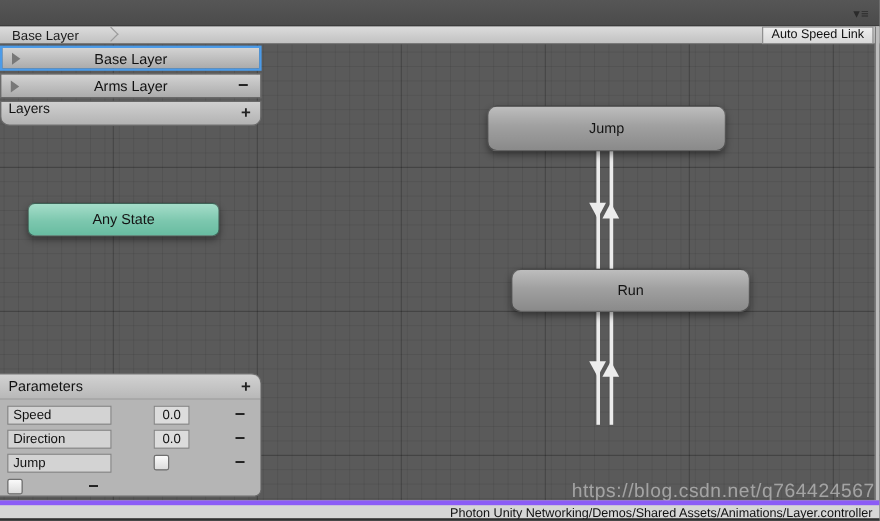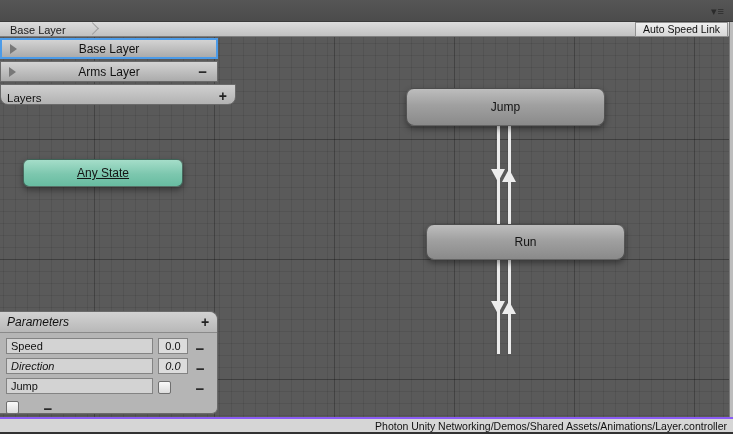--- a/index.html
+++ b/index.html
@@ -63,56 +63,56 @@
   .arrow-up   { border-left:7px solid transparent; border-right:7px solid transparent;
                 border-bottom:13px solid #ECECEC; }
 
   
   .layers-panel { position:absolute; left:0; top:37px; width:218px; z-index:20; }
   .layer-row { position:absolute; left:0; width:218px; height:21px;
                background:linear-gradient(#D3D3D3,#ABABAB); border:1px solid #6A6A6A;
                display:flex; align-items:center; }
   .layer-row.selected { border:2px solid #4C9BE8; }
   .lr-base { top:1px; }  .lr-arms { top:24px; }
-  .layers-footer { position:absolute; left:0; top:47px; width:236px; height:21px;
+  .layers-footer { position:absolute; left:0; top:47px; width:218px; height:21px;
                    background:linear-gradient(#D0D0D0,#B2B2B2); border:1px solid #6A6A6A;
-                   border-radius:0 0 8px 8px; display:flex; align-items:flex-end; }
+                   border-radius:0 0 8px 8px; display:flex; align-items:flex-start; }
   .foldout { width:0; height:0; margin-left:8px;
              border-top:5px solid transparent; border-bottom:5px solid transparent;
              border-left:7px solid #787878; flex:none; }
   .layer-label { position:absolute; left:0; right:0; text-align:center; font-size:12px; color:#111; }
   .row-minus { position:absolute; right:10px; font-size:15px; font-weight:bold; color:#222; line-height:10px; }
   .footer-label { margin-left:6px; font-size:11.5px; color:#111; flex:1; }
   .plus-btn { margin-right:8px; font-size:14px; font-weight:bold; color:#222; }
 
   
   .params-panel { position:absolute; left:0; top:311px; width:218px; height:103px;
                   background:#B5B5B5; border:1px solid #6A6A6A; border-left:none;
                   border-radius:0 8px 6px 0; z-index:20; }
   .params-header { position:absolute; left:0; top:0; width:100%; height:21px;
                    background:linear-gradient(#D2D2D2,#B8B8B8); border-bottom:1px solid #8A8A8A;
-                   border-radius:0 8px 0 0; display:flex; align-items:center;font-style:italic; }
+                   border-radius:0 8px 0 0; display:flex; align-items:center; }
   .params-title { margin-left:7px; font-size:12px; color:#111; flex:1; }
-  .prow { position:absolute; left:6px; right:5px; height:17px; display:flex; align-items:flex-end; }
-  .prow-0 { top:25px; } .prow-1 { top:45px;font-style:italic; } .prow-2 { top:65px; } .prow-3 { top:85px; }
+  .prow { position:absolute; left:6px; right:5px; height:17px; display:flex; align-items:center;gap:30px; }
+  .prow-0 { top:25px; } .prow-1 { top:45px; } .prow-2 { top:65px; } .prow-3 { top:85px; }
   .pname { flex:1; height:16px; background:#D3D3D3; border:1px solid #838383;
            font-size:11px; color:#111; line-height:14px; padding-left:4px; margin-right:5px; }
   .pvalue { width:30px; height:16px; background:#DCDCDC; border:1px solid #838383;
             font-size:11px; color:#111; line-height:14px; text-align:center; }
   .pcheck { width:13px; height:13px; background:linear-gradient(#FAFAFA,#DCDCDC);
             border:1px solid #6F6F6F; border-radius:2px; margin-right:17px; }
   .pminus { width:24px; text-align:center; font-size:15px; font-weight:bold; color:#222; line-height:10px; }
 
   
   .right-strip { position:absolute; right:0; top:22px; width:4px; height:395px;
                  background:#BDBDBD; border-left:1px solid #7A7A7A; z-index:30; }
   .watermark { position:absolute; right:4px; top:401px; font-size:16px;
                color:rgba(238,238,238,0.5); z-index:40; letter-spacing:0.5px; }
   .statusbar { position:absolute; left:0; top:417px; width:733px; height:15px;
-               background:#D6D6D6; border-top:2px solid #8b5cf6; z-index:50;
+               background:#D6D6D6; border-top:4px solid #8b5cf6; z-index:50;
                text-align:right; font-size:10.5px; color:#111; line-height:14px; padding-right:6px; }
   .bottom-strip { position:absolute; left:0; top:432px; width:733px; height:2px;
                   background:#323232; z-index:50; }
 </style>
 </head>
 <body>
 
 <div class="app">
 
   <div class="tabbar">
@@ -129,21 +129,21 @@
 
     <div class="tline tA-l" style="top:89px;"></div>
     <div class="tline tA-r" style="top:89px;"></div>
     <div class="tline tB-l" style="top:223px;"></div>
     <div class="tline tB-r" style="top:223px;"></div>
     <div class="arrow arrow-down" style="left:491px; top:132px;"></div>
     <div class="arrow arrow-up" style="left:502px; top:132px;"></div>
     <div class="arrow arrow-down" style="left:491px; top:264px;"></div>
     <div class="arrow arrow-up" style="left:502px; top:264px;"></div>
 
-    <div class="node node-teal node-anystate" style="top:122px;text-decoration:underline;">
+    <div class="node node-teal node-anystate" style="top:132px;">
       <span>Any State</span>
     </div>
     <div class="node node-gray node-jump" style="top:51px;">
       <span>Jump</span>
     </div>
     <div class="node node-gray node-run" style="top:187px;">
       <span>Run</span>
     </div>
   </div>
 
@@ -184,17 +184,18 @@
       <div class="pminus">−</div>
     </div>
     <div class="prow prow-3">
       <div class="pcheck"></div>
       <div class="pminus">−</div>
     </div>
   </div>
 
   <div class="right-strip"></div>
 
+  <div class="watermark">https://blog.csdn.net/q764424567</div>
 
   <div class="statusbar">Photon Unity Networking/Demos/Shared Assets/Animations/Layer.controller</div>
   <div class="bottom-strip"></div>
 
 </div>
 
 </body></html>

